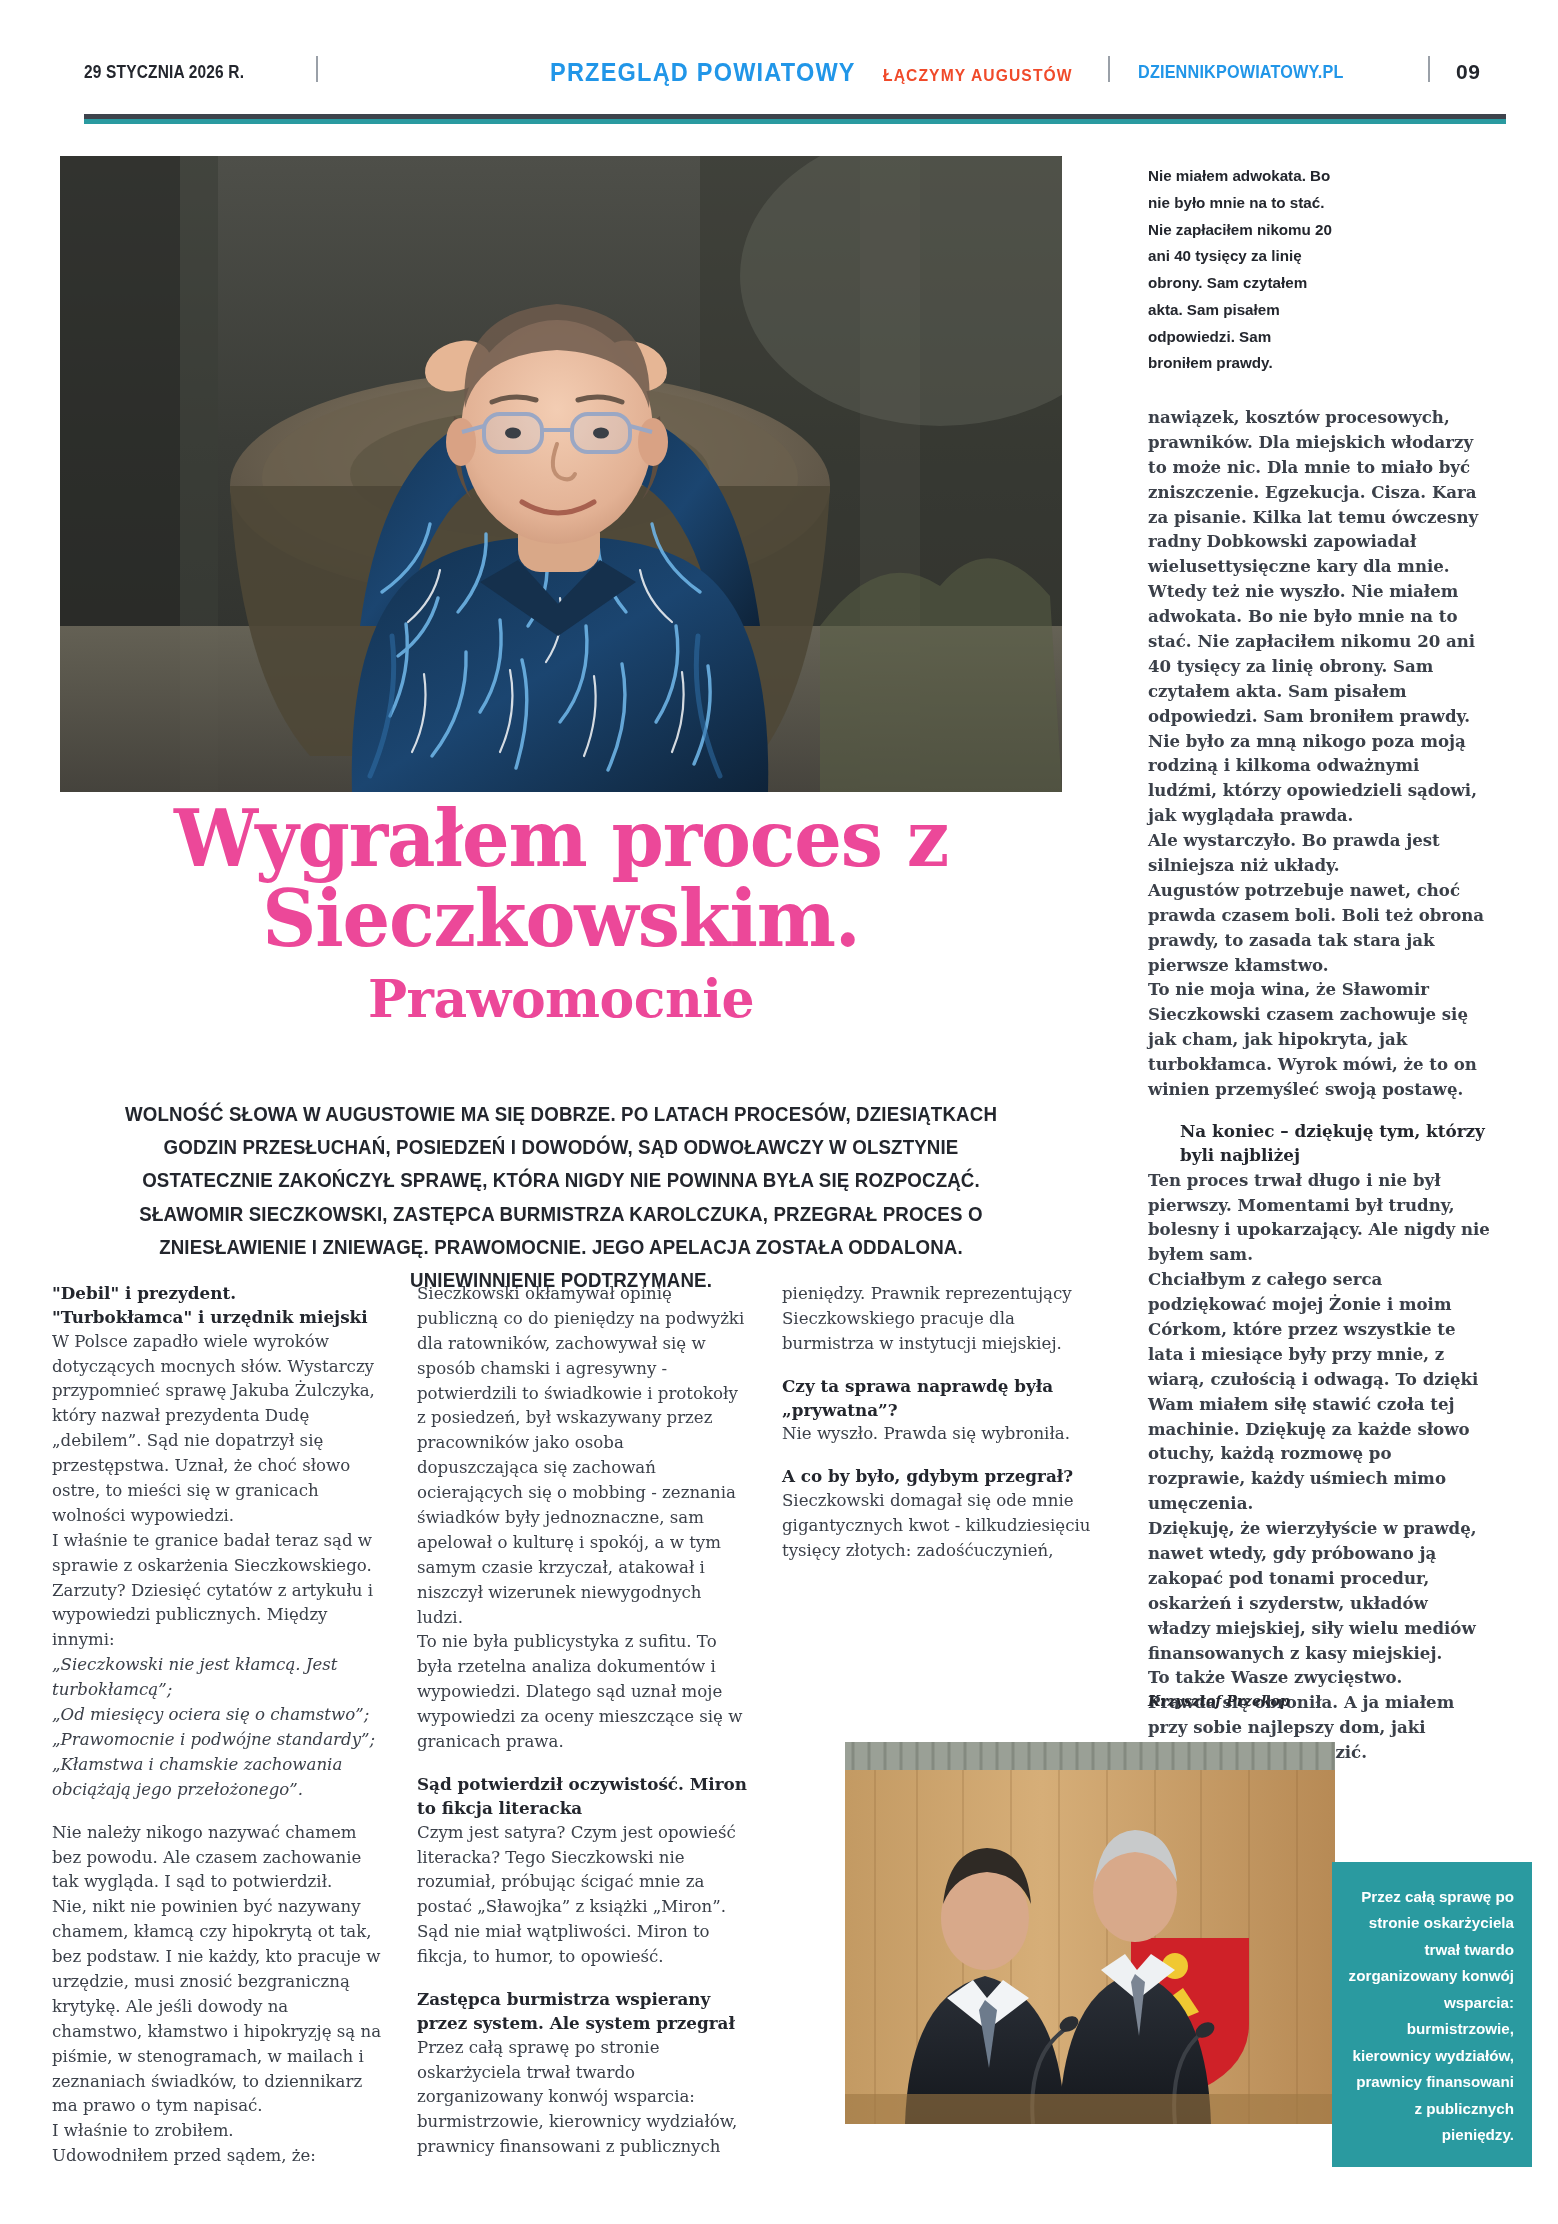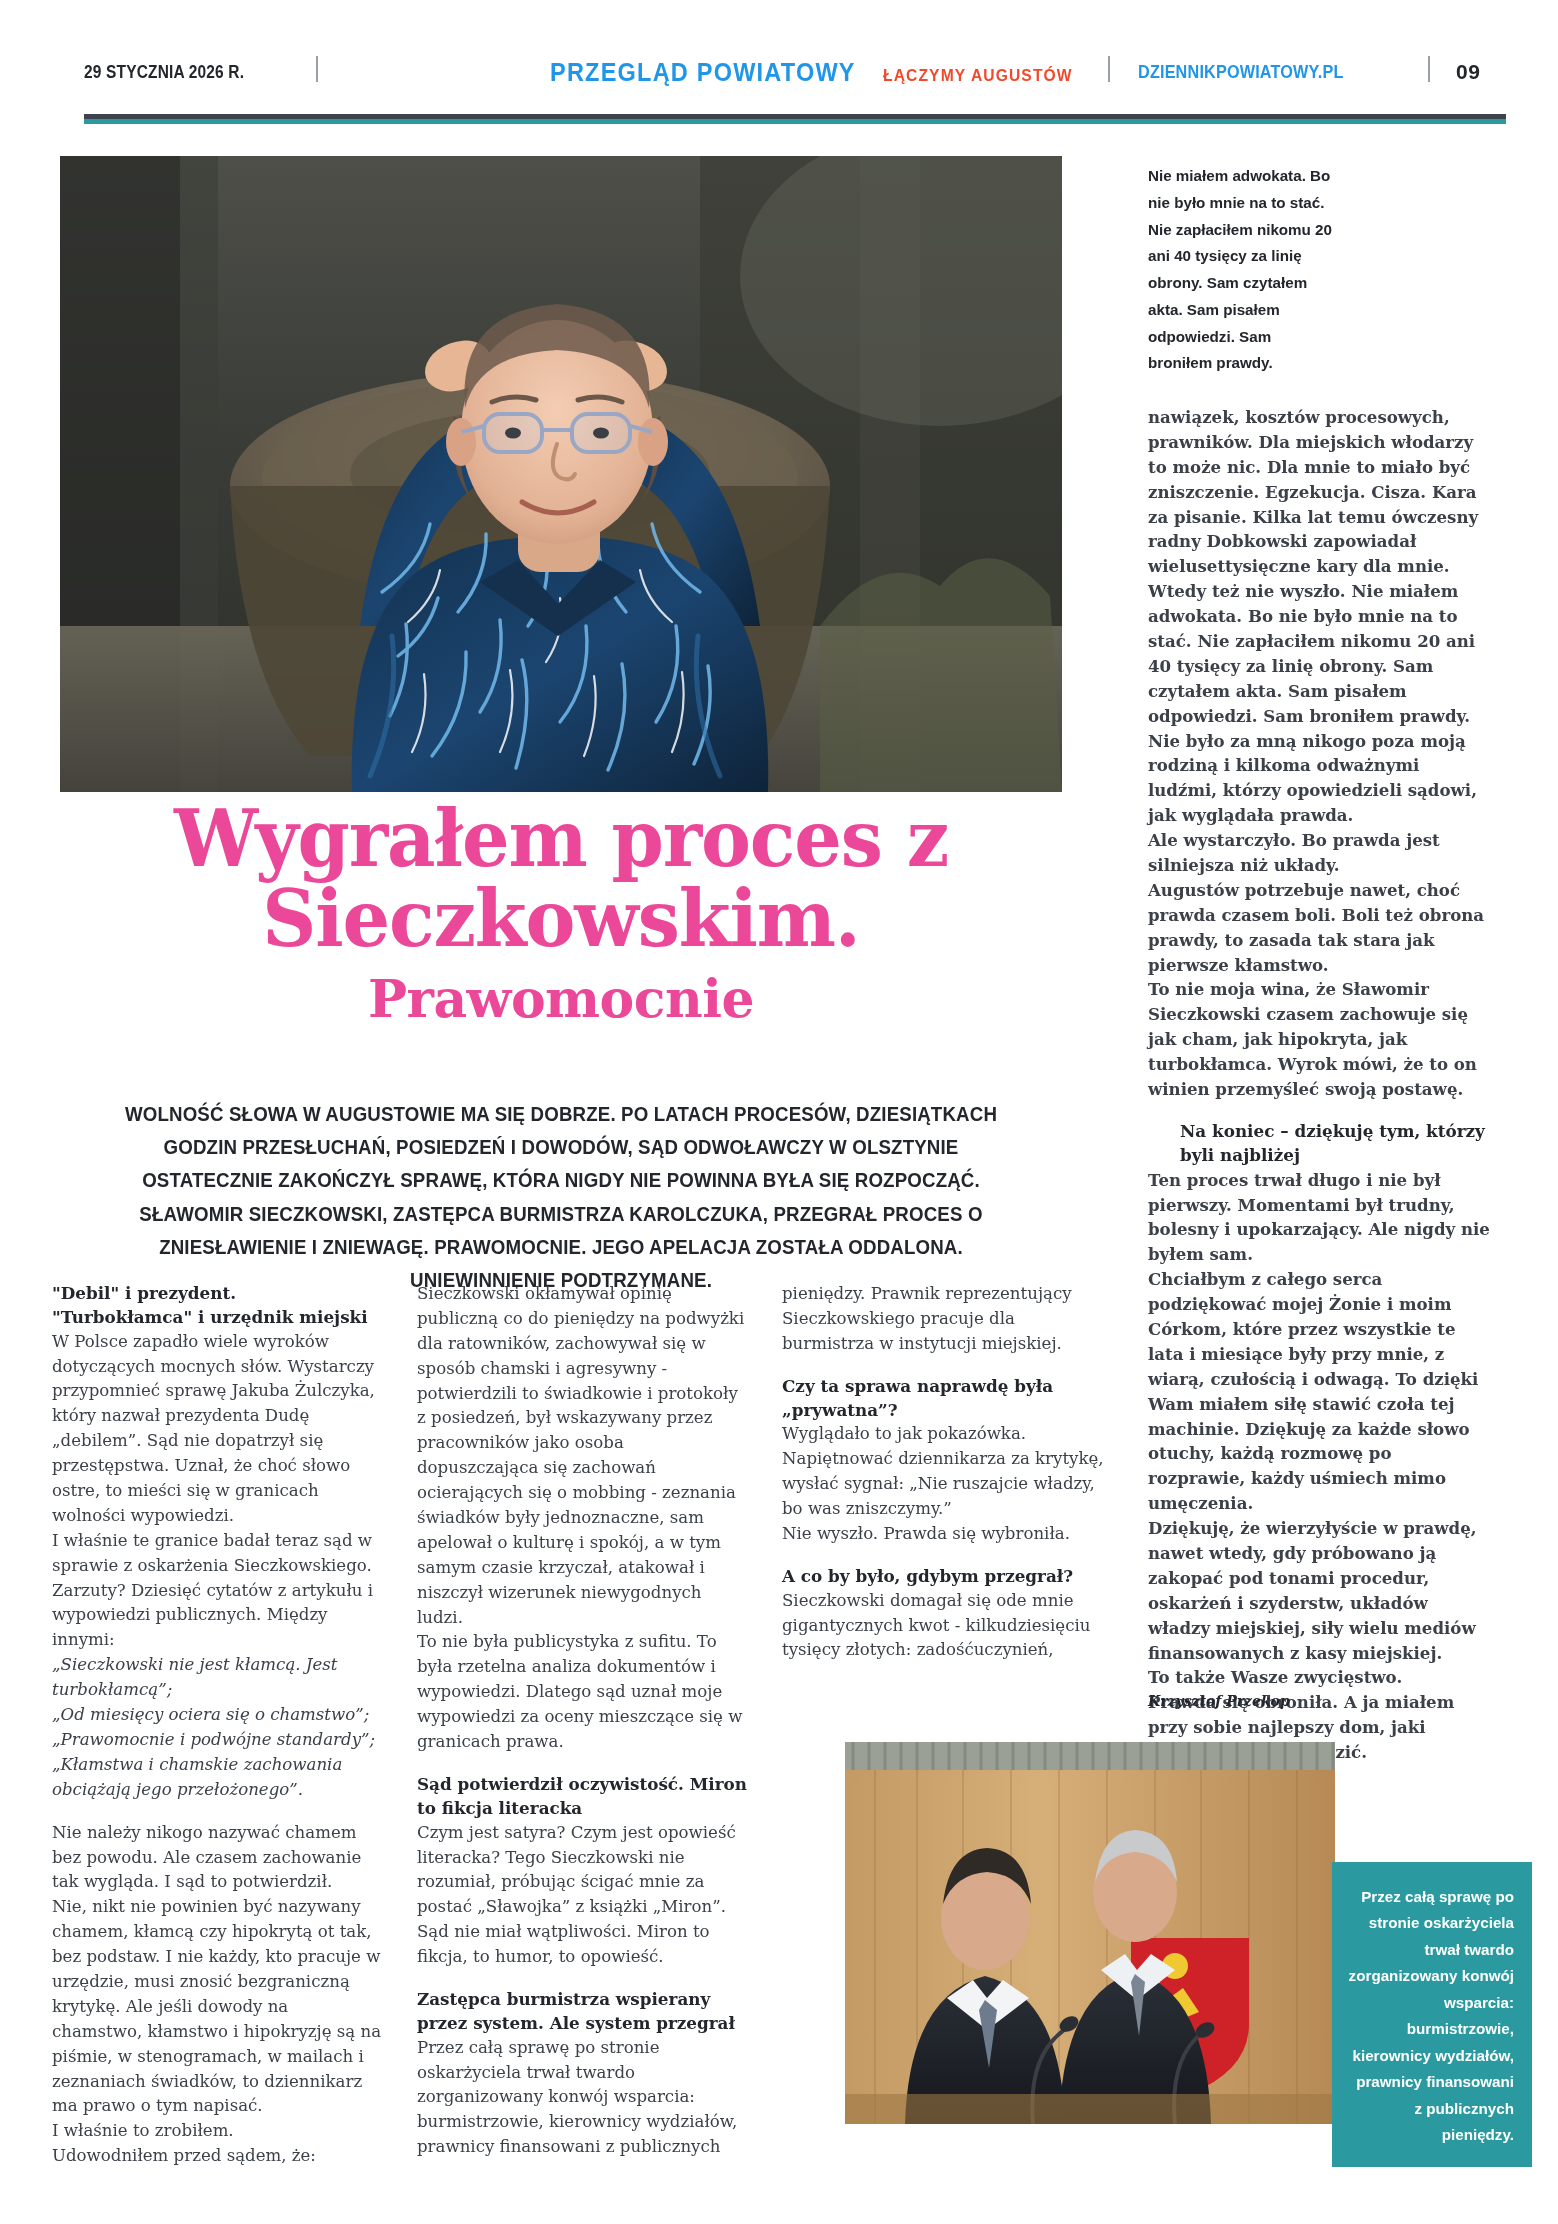--- a/index.html
+++ b/index.html
@@ -395,21 +395,20 @@
   <p>To nie była publicystyka z sufitu. To była rzetelna analiza dokumentów i wypowiedzi. Dlatego sąd uznał moje wypowiedzi za oceny mieszczące się w granicach prawa.</p>
   <p class="sub gap">Sąd potwierdził oczywistość. Miron to fikcja literacka</p>
   <p>Czym jest satyra? Czym jest opowieść literacka? Tego Sieczkowski nie rozumiał, próbując ścigać mnie za postać „Sławojka” z książki „Miron”. Sąd nie miał wątpliwości.  Miron to fikcja, to humor, to opowieść.</p>
   <p class="sub gap">Zastępca burmistrza wspierany przez system. Ale system przegrał</p>
   <p>Przez całą sprawę po stronie oskarżyciela trwał twardo zorganizowany konwój wsparcia: burmistrzowie, kierownicy wydziałów, prawnicy finansowani z publicznych</p>
 </div>
 
 <div class="col" id="col3">
   <p>pieniędzy. Prawnik reprezentujący Sieczkowskiego pracuje dla burmistrza w instytucji miejskiej.</p>
   <p class="sub gap">Czy ta sprawa naprawdę była „prywatna”?</p>
-  <p>Wyglądało to jak pokazówka. Napiętnować dziennikarza za krytykę, wysłać sygnał: „Nie ruszajcie władzy, bo was zniszczymy.”</p>
   <p>Nie wyszło. Prawda się wybroniła.</p>
   <p class="sub gap">A co by było, gdybym przegrał?</p>
   <p>Sieczkowski domagał się ode mnie gigantycznych kwot - kilkudziesięciu tysięcy złotych: zadośćuczynień,</p>
 </div>
 
 <div class="rail-quote">Nie miałem adwokata. Bo nie było mnie na to stać. Nie zapłaciłem nikomu 20 ani 40 tysięcy za linię obrony. Sam czytałem akta. Sam pisałem odpowiedzi. Sam broniłem prawdy.</div>
 
 <div class="rail-body">
   <p>nawiązek, kosztów procesowych, prawników. Dla miejskich włodarzy to może nic. Dla mnie to miało być zniszczenie. Egzekucja. Cisza. Kara za pisanie. Kilka lat temu ówczesny radny Dobkowski zapowiadał wielusettysięczne kary dla mnie. Wtedy też nie wyszło. Nie miałem adwokata. Bo nie było mnie na to stać. Nie zapłaciłem nikomu 20 ani 40 tysięcy za linię obrony. Sam czytałem akta. Sam pisałem odpowiedzi. Sam broniłem prawdy.</p>
   <p>Nie było za mną nikogo poza moją rodziną i kilkoma odważnymi ludźmi, którzy opowiedzieli sądowi, jak wyglądała prawda.</p>

